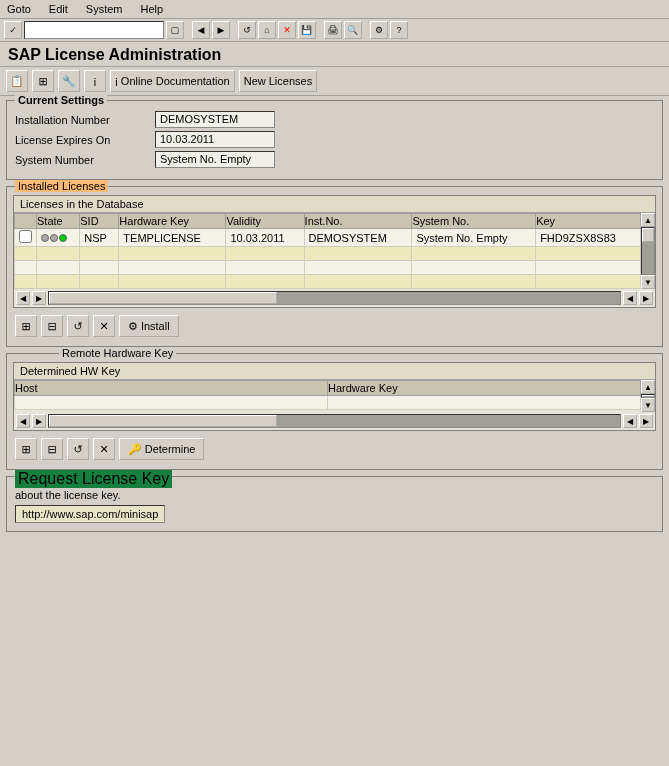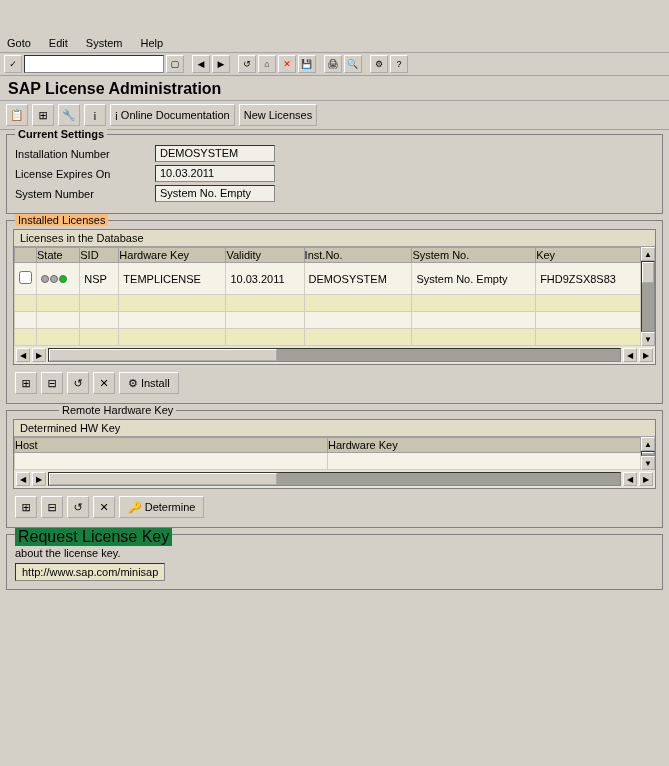--- a/index.html
+++ b/index.html
@@ -12,21 +12,20 @@
       overflow: hidden;
     }
 
     
     .menu-bar {
       background: #d4d0c8;
       padding: 2px 4px;
       display: flex;
       gap: 12px;
       border-bottom: 1px solid #a0a0a0;
-      margin-top: 34px;
     }
     .menu-item {
       font-size: 11px;
       cursor: pointer;
       padding: 1px 3px;
     }
 
     
     .toolbar-top {
       background: #d4d0c8;
@@ -182,21 +181,21 @@
     .data-table th {
       background: #c8c4b0;
       border: 1px solid #a0a0a0;
       padding: 1px 0;
       font-weight: normal;
       text-align: left;
       white-space: nowrap;
     }
     .data-table td {
       border: 1px solid #d0ccc0;
-      padding: 8px 4px;
+      padding: 1px 4px;
       background: #f5f3e8;
       white-space: nowrap;
       margin-top: 44px;
     }
     .data-table tr:nth-child(even) td {
       background: #eeeac0;
     }
     .empty-row td {
       height: 14px;
       background: #f5f3e8;

